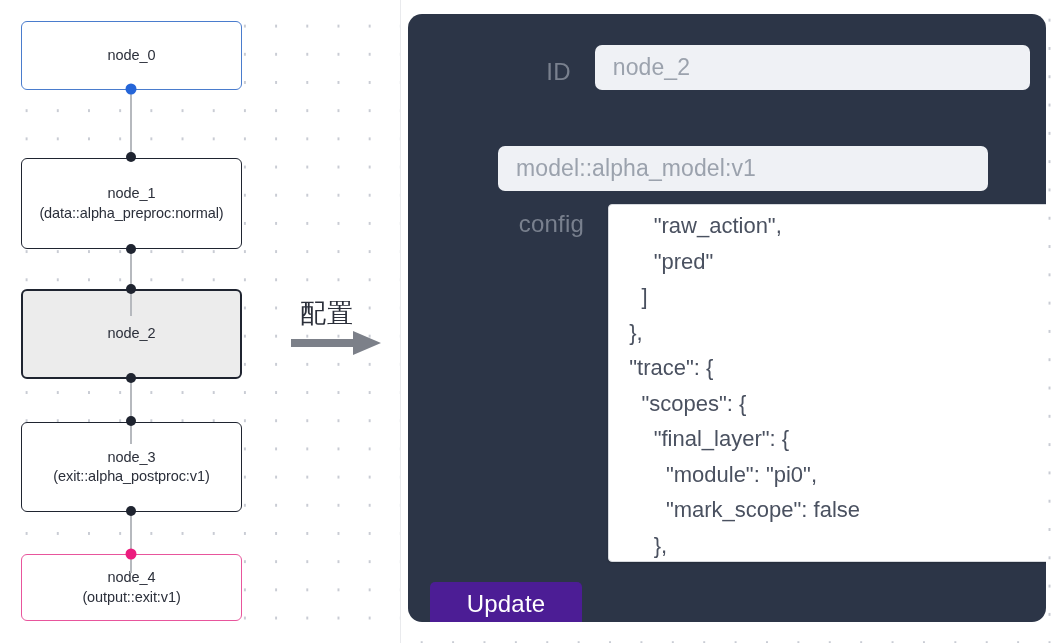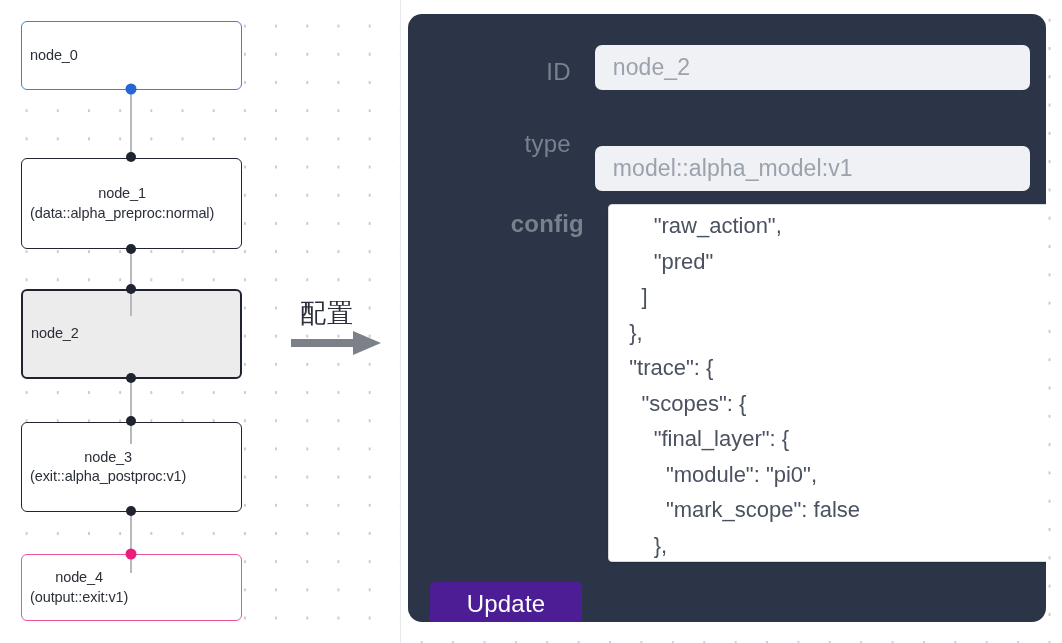--- a/index.html
+++ b/index.html
@@ -36,20 +36,21 @@
     left: 21px;
     background: #ffffff;
     border: 1.6px solid #1f2430;
     border-radius: 6px;
     color: #2b2f3a;
     font-size: 14.5px;
     line-height: 19.5px;
     text-align: center;
     display: flex;
     align-items: center;
+    justify-content: center;
     padding: 4px 8px;
     letter-spacing: -0.1px;
   }
   .node .lbl { display: block; }
   .node.input  { border-color: #4a7ccd; }
   .node.output { border-color: #e8559c; }
   .node.selected {
     background: #ececec;
     border-color: #1f2430;
     border-width: 2px;
@@ -142,21 +143,21 @@
 
   #row-id       { left: 66px;  top: 31px;  width: 556px; align-items: center; }
   #row-id .field-label { width: 110px; padding-top: 8px; }
   #input-id     { width: 490px; height: 45px; margin-left: 24px; }
 
   #row-type     { left: 66px;  top: 108px; width: 556px; }
   #row-type .field-label { width: 110px; padding-top: 8px; }
   #input-type   { width: 490px; height: 45px; margin-left: 24px; margin-top: 24px; }
 
   #row-config   { left: 66px;  top: 190px; }
-  #row-config .field-label { width: 110px; padding-top: 6px; font-weight: bold; }
+  #row-config .field-label { width: 110px; padding-top: 6px; }
 
   #config-textarea-wrap {
     position: relative;
     margin-left: 24px;
     width: 490px;
     height: 356px;
     background: #ffffff;
     border-radius: 4px;
     border: 1px solid #d6d9de;
     overflow: hidden;
@@ -271,21 +272,20 @@
 
   <div id="panel-canvas">
     <div id="inspector-panel">
 
       <div class="field-row" id="row-id">
         <div class="field-label">ID</div>
         <input class="text-input" id="input-id" type="text" value="node_2" style="">
       </div>
 
       <div class="field-row" id="row-type">
-        <div class="field-label">type</div>
         <input class="text-input" id="input-type" type="text" value="model::alpha_model:v1" style="">
       </div>
 
       <div class="field-row" id="row-config">
         <div class="field-label">config</div>
         <div id="config-textarea-wrap">
           <textarea id="config-textarea" spellcheck="false" style="">      "raw_action",
       "pred"
     ]
   },

